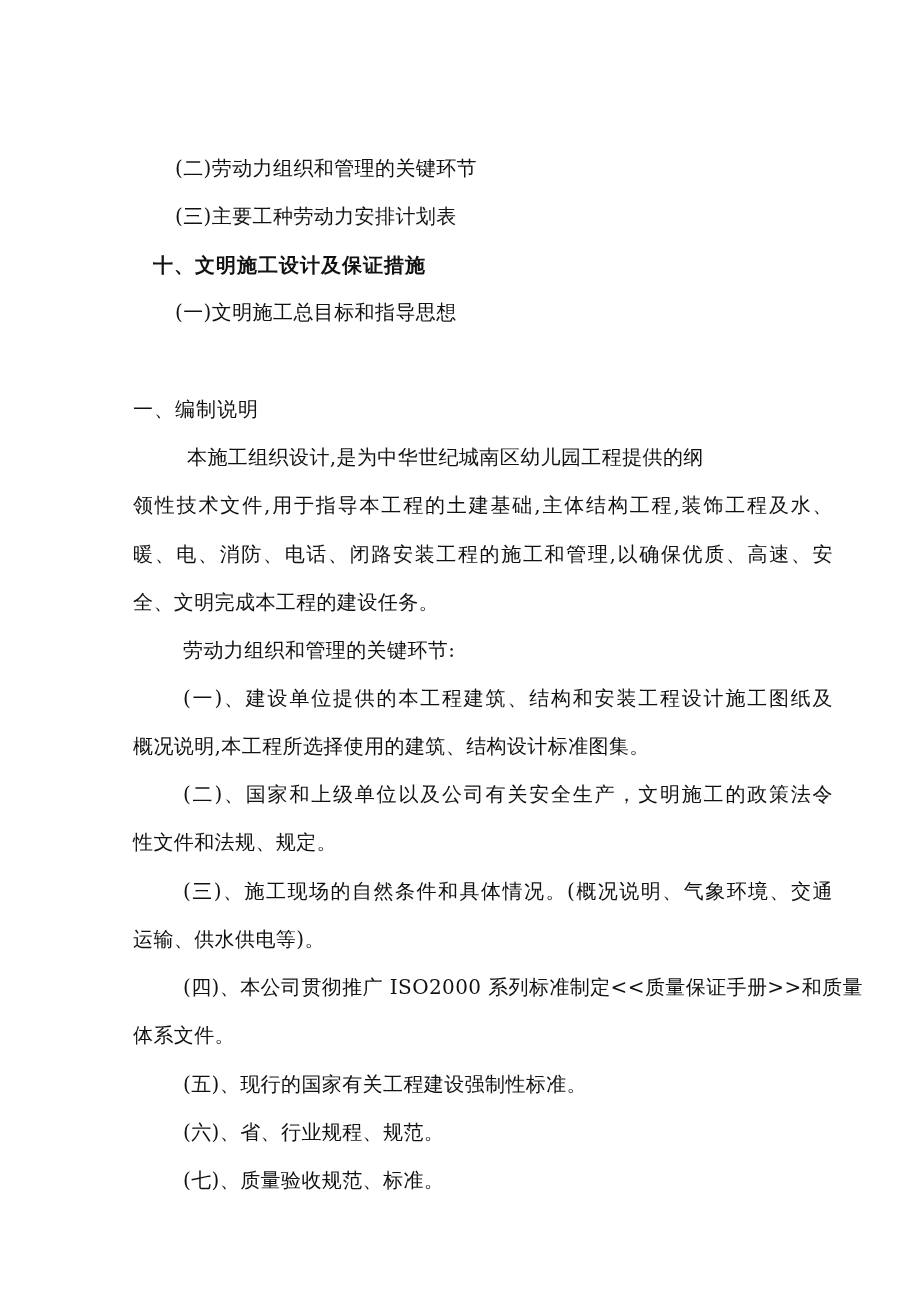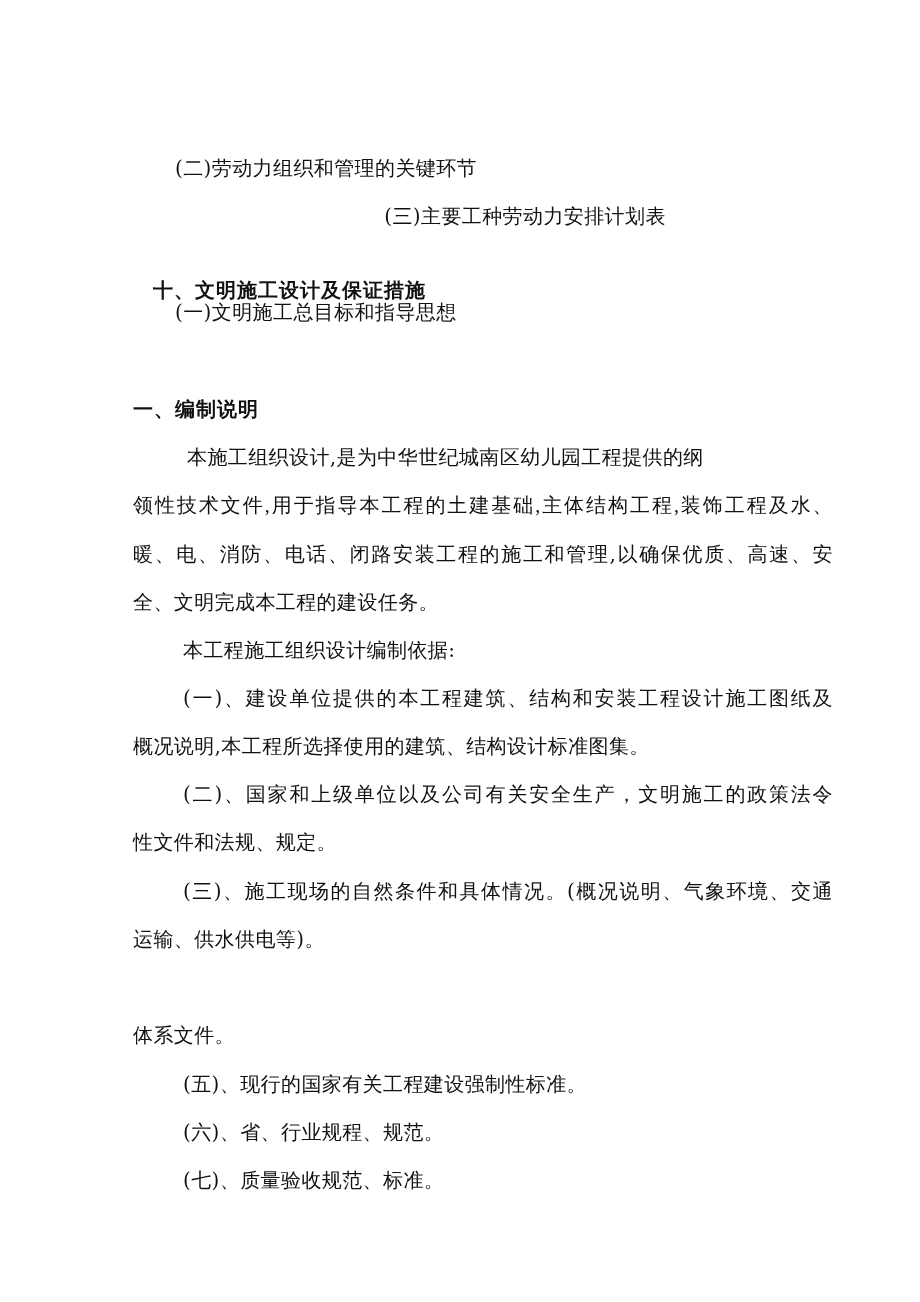--- a/index.html
+++ b/index.html
@@ -25,56 +25,57 @@
       left: 133px;
       width: 700px;
       height: 30px;
       line-height: 30px;
       font-size: 20px;
       white-space: nowrap;
       letter-spacing: 0.4px;
     }
     .toc-sub { left: 175px; }
     .toc-h { left: 153px; font-weight: bold; letter-spacing: 1px; }
-    .section-h { left: 133px; font-weight: bold; letter-spacing: 1px; }
+    .section-h { left: 133px; font-weight: normal; letter-spacing: 1px; }
     .indent2 { left: 183px; }
     .just {
       text-align: justify;
       text-align-last: justify;
       width: 700px;
     }
     .just.indent2 { width: 650px; }
   </style>
 </head>
 <body>
 
 <div class="page">
 
   <div class="line toc-sub" style="top:141px;">(二)劳动力组织和管理的关键环节</div>
-  <div class="line toc-sub" style="top:189px;text-align:center;">(三)主要工种劳动力安排计划表</div>
-  <div class="line toc-h" style="top:238px;margin-top:25px;">十、文明施工设计及保证措施</div>
+  <div class="line toc-sub" style="top:189px;">(三)主要工种劳动力安排计划表</div>
+  <div class="line toc-h" style="top:238px;">十、文明施工设计及保证措施</div>
   <div class="line toc-sub" style="top:285px;">(一)文明施工总目标和指导思想</div>
 
   <div class="line section-h" style="top:382px;">一、编制说明</div>
 
   <div class="line" style="top:430px; left:187px;">本施工组织设计,是为中华世纪城南区幼儿园工程提供的纲</div>
-  <div class="line just" style="top:478px;font-family:Liberation Serif, serif;">领性技术文件,用于指导本工程的土建基础,主体结构工程,装饰工程及水、</div>
+  <div class="line just" style="top:478px;">领性技术文件,用于指导本工程的土建基础,主体结构工程,装饰工程及水、</div>
   <div class="line just" style="top:527px;">暖、电、消防、电话、闭路安装工程的施工和管理,以确保优质、高速、安</div>
   <div class="line" style="top:575px;">全、文明完成本工程的建设任务。</div>
 
-  <div class="line" style="top:623px; left:183px;">本工程施工组织设计编制依据:</div>
+  <div class="line" style="top:623px; left:183px;">劳动力组织和管理的关键环节:</div>
 
   <div class="line just indent2" style="top:671px;">(一)、建设单位提供的本工程建筑、结构和安装工程设计施工图纸及</div>
   <div class="line" style="top:719px;">概况说明,本工程所选择使用的建筑、结构设计标准图集。</div>
 
   <div class="line just indent2" style="top:767px;">(二)、国家和上级单位以及公司有关安全生产，文明施工的政策法令</div>
   <div class="line" style="top:815px;">性文件和法规、规定。</div>
 
   <div class="line just indent2" style="top:864px;">(三)、施工现场的自然条件和具体情况。(概况说明、气象环境、交通</div>
   <div class="line" style="top:912px;">运输、供水供电等)。</div>
 
+  <div class="line just indent2" style="top:960px;">(四)、本公司贯彻推广 ISO2000 系列标准制定&lt;&lt;质量保证手册&gt;&gt;和质量</div>
   <div class="line" style="top:1008px;">体系文件。</div>
 
   <div class="line indent2" style="top:1057px;">(五)、现行的国家有关工程建设强制性标准。</div>
   <div class="line indent2" style="top:1105px;">(六)、省、行业规程、规范。</div>
   <div class="line indent2" style="top:1153px;">(七)、质量验收规范、标准。</div>
 
 </div>
 
 </body></html>

